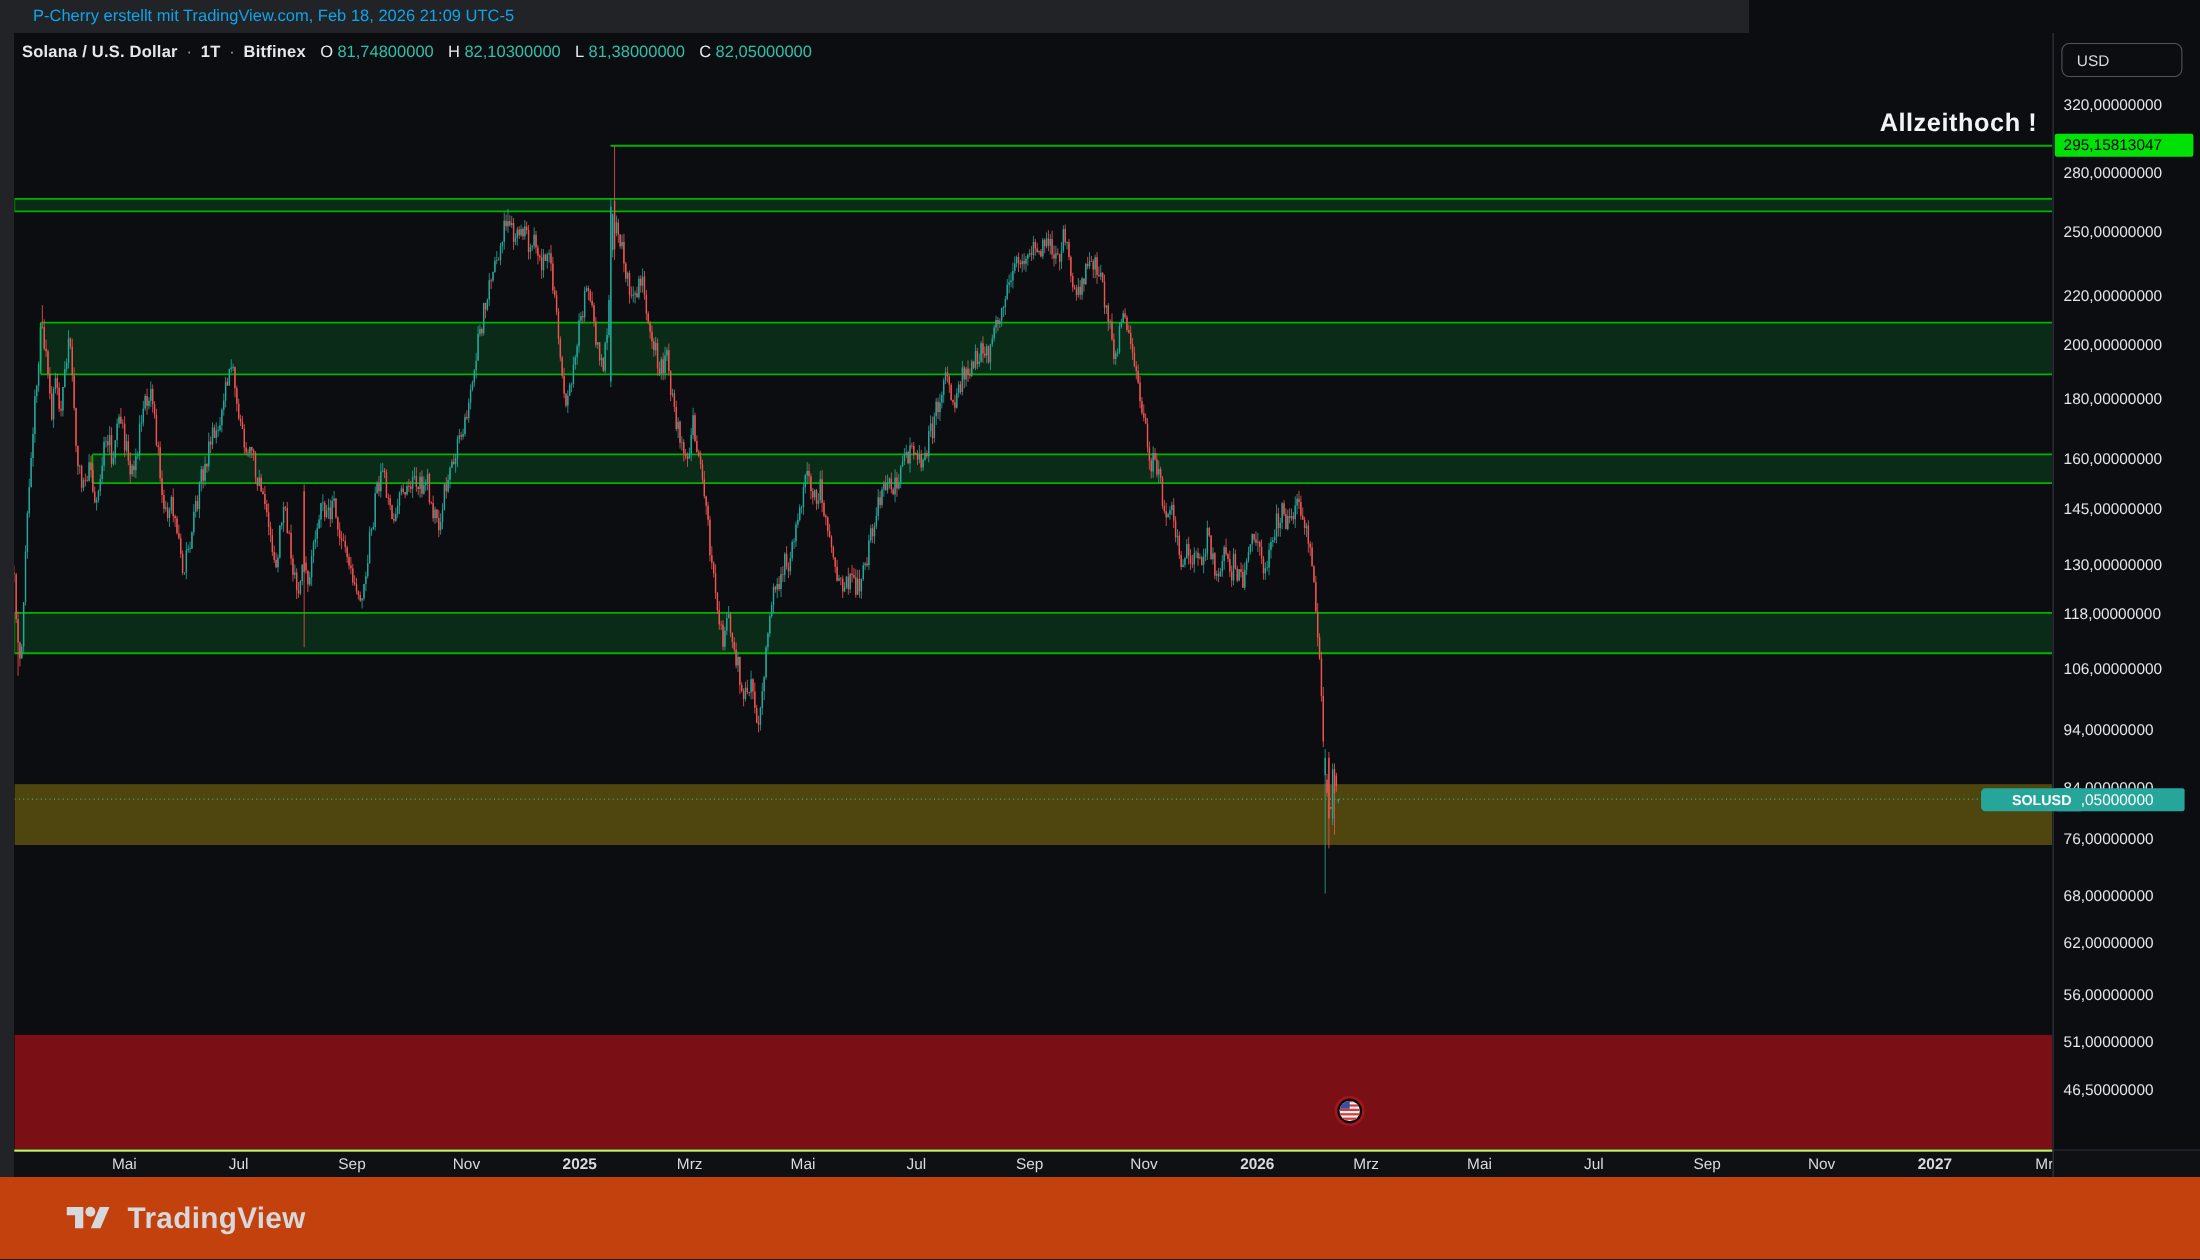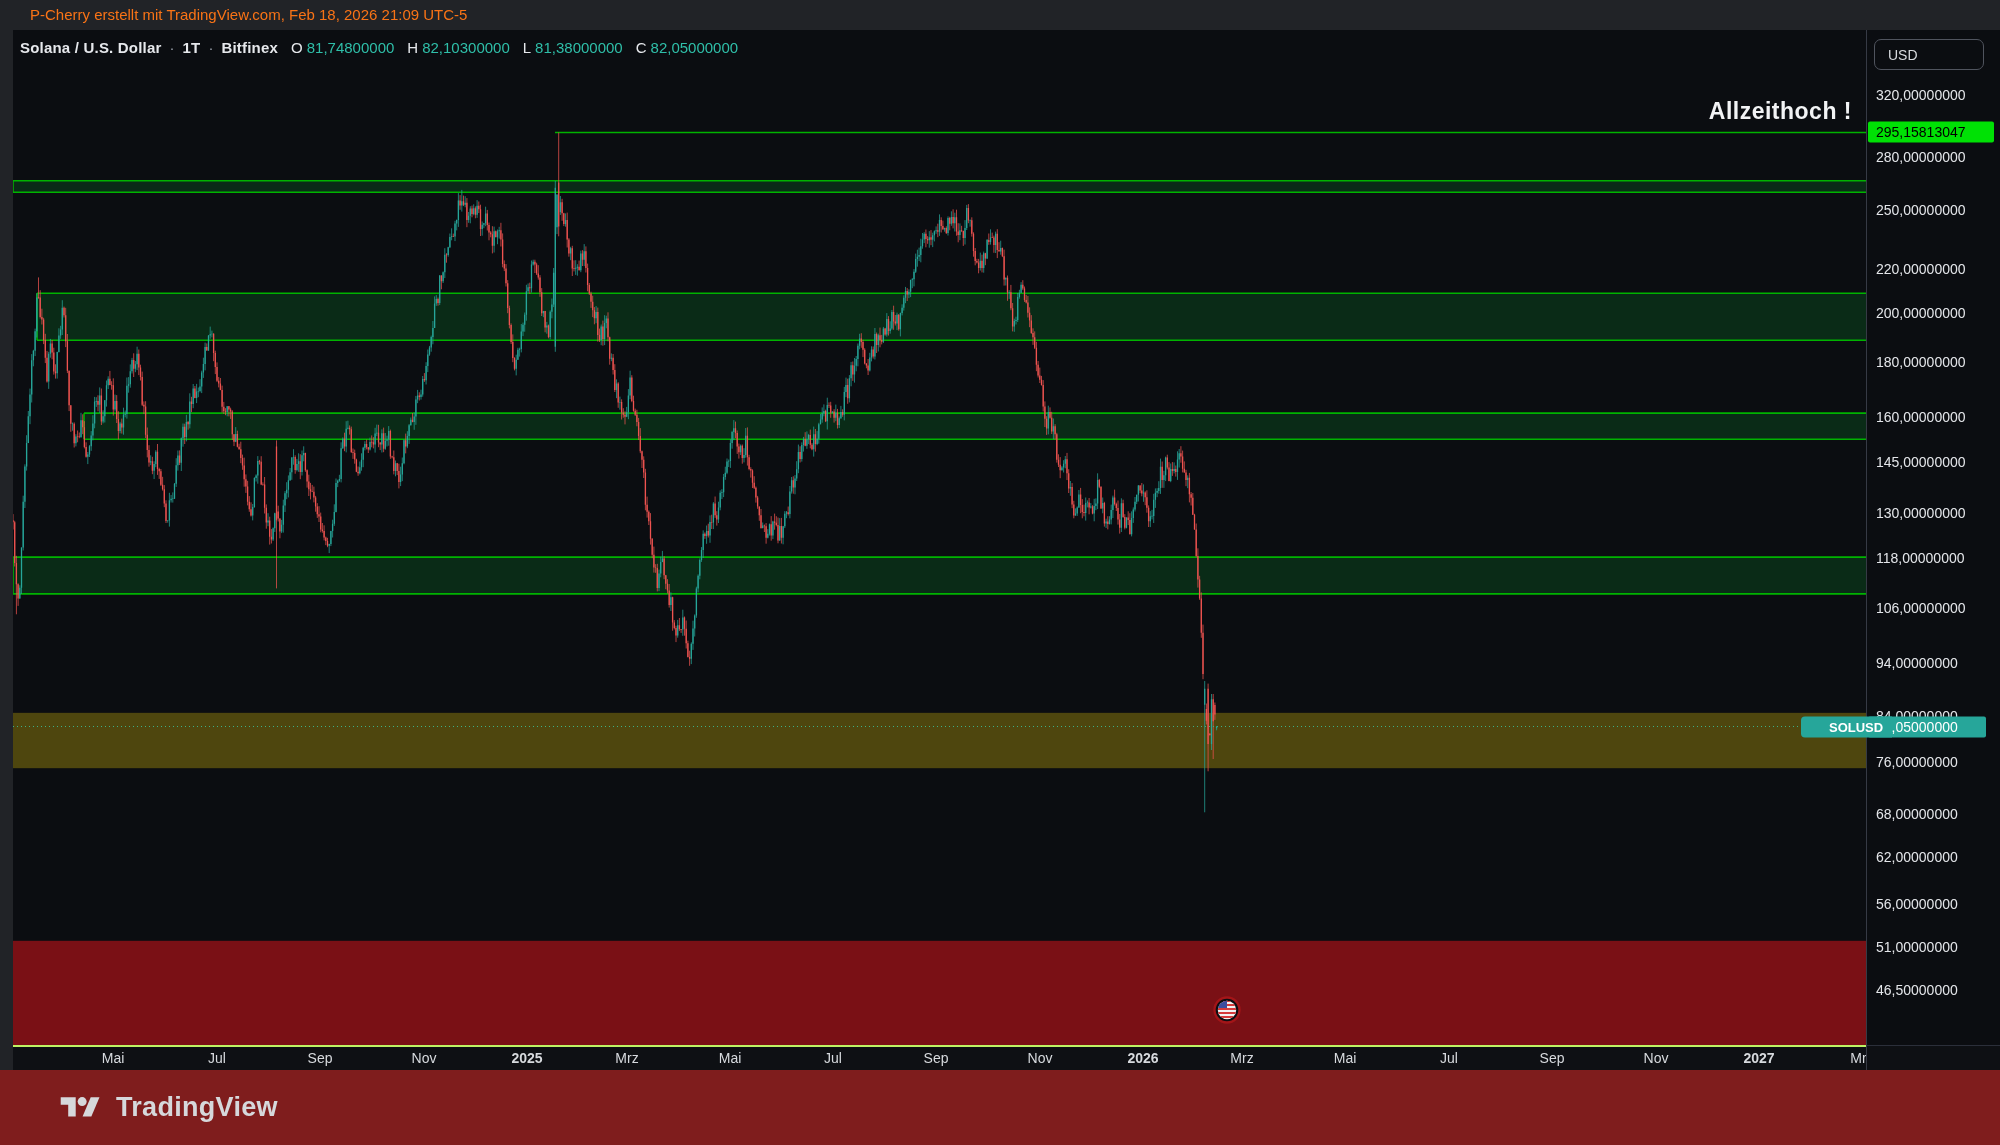--- a/index.html
+++ b/index.html
@@ -1,19 +1,19 @@
 <!DOCTYPE html>
 <html><head>
 <meta charset="utf-8">
 <style>
   html,body{margin:0;padding:0;background:#121316;}
   #app{position:relative;width:2000px;height:1145px;overflow:hidden;
        font-family:"Liberation Sans",sans-serif;background:#0b0d11;}
-  #topbar{position:absolute;left:0;top:0;width:2000px;height:30px;background:#212327;
-          color:#f97316;font-size:15px;line-height:30px;padding-left:30px;box-sizing:border-box;white-space:nowrap;}
+  #topbar{position:absolute;left:0;top:0;width:1590px;height:30px;background:#212327;
+          color:#0ea5e9;font-size:15px;line-height:30px;padding-left:30px;box-sizing:border-box;white-space:nowrap;}
   #left-gutter{position:absolute;left:0;top:30px;width:13px;height:1040px;background:#212327;}
   #chart-pane{position:absolute;left:13px;top:30px;width:1853px;height:1015px;background:#0b0d11;overflow:hidden;}
   #chart-svg{position:absolute;left:0;top:0;}
   #legend{position:absolute;left:20px;top:36px;height:22px;display:flex;align-items:center;gap:7px;
           font-size:15px;color:#e6e8ec;white-space:nowrap;z-index:5;}
   #legend .sym{font-weight:600;letter-spacing:.2px;}
   #legend .sep{color:#9aa0ab;padding:0 1px;}
   #legend .olabel{color:#e6e8ec;margin-left:6px;}
   #legend .oval{color:#2fbfa9;margin-left:-3px;}
   #ath-note{position:absolute;top:98px;right:148px;font-size:23px;font-weight:700;color:#f2f3f5;
@@ -28,21 +28,21 @@
   #last-price-label{position:absolute;left:1px;width:118px;height:21px;color:#fff;font-size:14px;line-height:21px;
            padding-left:8px;box-sizing:border-box;transform:translateY(-50%);border-radius:2px;}
   #solusd-tag{position:absolute;height:21px;color:#fff;font-size:13px;font-weight:600;line-height:21px;
            padding:0 9px;border-radius:4px 0 0 4px;transform:translateY(-50%);z-index:6;}
   #time-axis{position:absolute;left:13px;top:1045px;width:1853px;height:25px;background:#0e1014;
              border-top:2px solid #bef264;box-sizing:border-box;overflow:hidden;}
   #axis-corner{position:absolute;left:1866px;top:1045px;width:134px;height:25px;background:#0e1014;
              border-top:1px solid #2b2f3a;border-left:1px solid #363a45;box-sizing:border-box;}
   .ttick{position:absolute;top:3px;transform:translateX(-50%);font-size:14px;color:#d7dade;white-space:nowrap;}
   .ttick.bold{font-weight:700;}
-  #footer{position:absolute;left:0;top:1070px;width:2000px;height:75px;background:#7f1d1d;}
+  #footer{position:absolute;left:0;top:1070px;width:2000px;height:75px;background:#c2410c;}
   #footer-inner{display:flex;align-items:center;height:100%;padding-left:58px;gap:14px;}
   #tv-wordmark{color:#d6d8db;font-size:27px;font-weight:700;letter-spacing:.3px;}
 </style>
 </head>
 <body>
 
 <div id="app">
 
   <div id="topbar">
     <span>P-Cherry erstellt mit TradingView.com, Feb 18, 2026 21:09 UTC-5</span>

